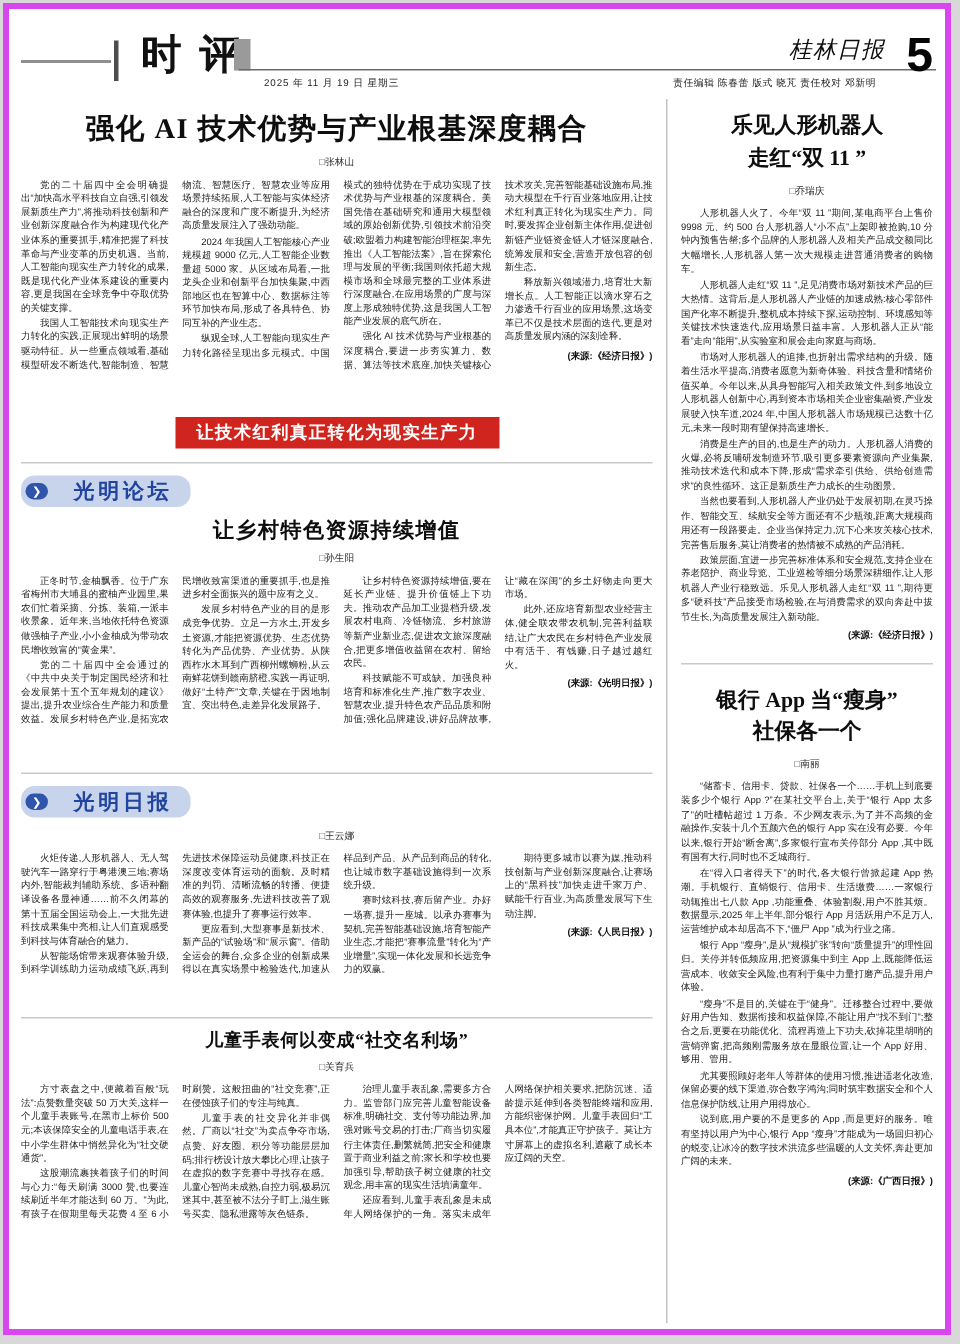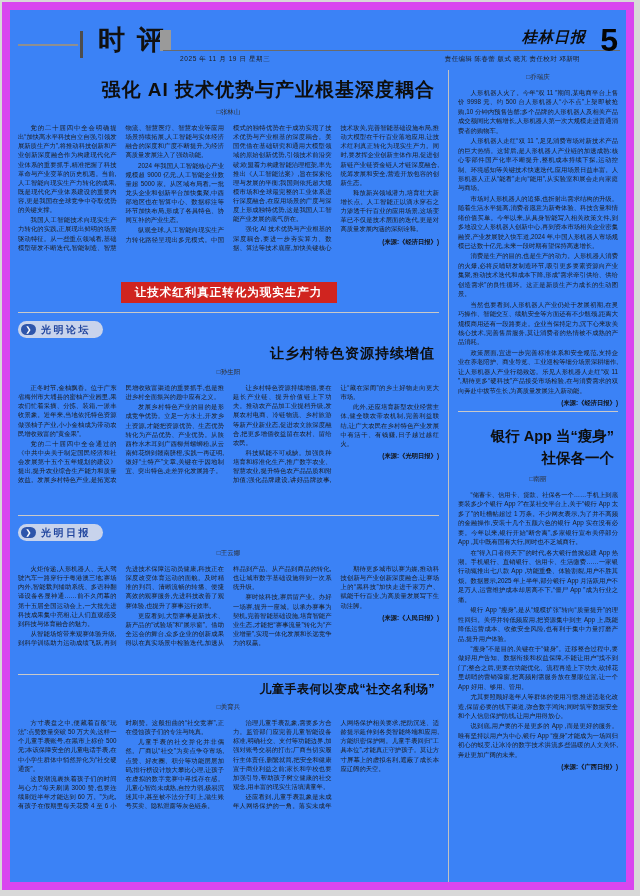--- a/index.html
+++ b/index.html
@@ -1,38 +1,38 @@
 <!DOCTYPE html>
 <html><head>
 <meta charset="utf-8">
 <style>
   html,body{margin:0;padding:0;width:640px;height:896px;background:#d8d8d8;
     font-family:"Liberation Sans","DejaVu Sans",sans-serif;}
   .page{position:absolute;left:2px;top:2px;width:632px;height:888px;
-    background:#3b82f6;border:8px solid #d946ef;box-sizing:border-box;overflow:hidden;}
+    background:#ffffff;border:4px solid #d946ef;box-sizing:border-box;overflow:hidden;}
   
   header{position:relative;height:58px;}
   .hdr-line-left{position:absolute;left:8px;top:34px;width:60px;height:2px;background:#8f8f8f;}
   .hdr-tick{position:absolute;left:70px;top:21px;width:3px;height:27px;background:#4d4d4d;}
   .hdr-title{position:absolute;left:88px;top:12px;font-size:27px;font-weight:900;
     font-family:"Liberation Serif","DejaVu Serif",serif;letter-spacing:12px;color:#111;}
   .hdr-box{position:absolute;left:150px;top:20px;width:11px;height:21px;background:#9a9a9a;}
   .hdr-rule{position:absolute;left:153px;top:40px;right:6px;height:1px;background:#6a6a6a;}
   .hdr-date{position:absolute;left:170px;top:45px;font-size:6.5px;color:#1d1d1d;letter-spacing:.6px;}
   .hdr-staff{position:absolute;right:46px;top:45px;font-size:6.5px;color:#1d1d1d;letter-spacing:.4px;}
-  .hdr-masthead{position:absolute;right:40px;top:18px;font-size:15px;font-weight:700;
+  .hdr-masthead{position:absolute;right:40px;top:18px;font-size:15px;font-weight:400;
     font-style:italic;font-family:"Liberation Serif","DejaVu Serif",serif;color:#0c0c0c;letter-spacing:1px;}
   .hdr-pageno{position:absolute;right:8px;top:12px;font-size:32px;font-weight:900;color:#050505;}
   
   .content{display:flex;padding:0 8px;box-sizing:border-box;height:824px;}
   .left-region{width:430px;padding-right:9px;box-sizing:border-box;}
   .v-rule{width:1px;background:#c2c2c2;margin:2px 0 6px;}
   .right-region{flex:1;padding-left:9px;box-sizing:border-box;display:flex;flex-direction:column;}
   
-  h1,h2{font-family:Liberation Sans, sans-serif;color:#0e0e0e;margin:4px;text-align:right;}
+  h1,h2{font-family:Liberation Serif, serif;color:#0e0e0e;margin:4px;text-align:center;}
   .t-a1{font-size:19px;font-weight:900;letter-spacing:1px;margin-top:9px;}
   .t-a2{font-size:14px;font-weight:900;letter-spacing:1px;margin-top:4px;}
   .t-a4{font-size:12px;font-weight:900;letter-spacing:.5px;margin-top:6px;}
   .t-r{font-size:14.5px;font-weight:900;line-height:1.5;margin-top:10px;}
   .author{text-align:center;font-size:6.5px;color:#2e2e2e;margin:5px 0 6px;}
   .cols{column-gap:9px;font-size:6.3px;line-height:1.45;text-align:justify;color:#1b1b1b;overflow:hidden;}
   .cols-4{column-count:4;}
   .cols p{margin:0 0 1px;text-indent:2em;}
   .b-a1{height:150px;}
   .b-a2{height:128px;}
@@ -44,21 +44,21 @@
   .b-r2{min-height:300px;}
   .source{display:block;font-weight:bold;text-align:right;font-size:6.3px;margin-top:3px;color:#111;}
   
   .banner{width:216px;height:21px;margin:9px auto 9px;background:#d0241f;color:#fff;
     display:flex;align-items:center;justify-content:center;font-size:11.5px;font-weight:800;letter-spacing:1px;}
   .hr{border-top:1px solid #c9c9c9;margin:4px 0;}
   .chip{display:inline-flex;align-items:center;background:#c8d3ec;border-radius:9px;
     padding:1.5px 12px 1.5px 3px;margin:4px 0 3px;}
   .chip-arrow{width:15px;height:11px;background:#2e55ab;color:#fff;border-radius:6px;
     display:flex;align-items:center;justify-content:center;font-size:7.5px;line-height:1;}
-  .chip-label{color:#21459e;font-weight:bold;font-size:10px;letter-spacing:2.5px;margin-left:5px;}
+  .chip-label{color:#21459e;font-weight:bold;font-size:14px;letter-spacing:2.5px;margin-left:17px;}
 </style>
 </head>
 <body>
 
 <div class="page">
 
   <header>
     <div class="hdr-line-left"></div>
     <div class="hdr-tick"></div>
     <div class="hdr-title">时评</div>
@@ -142,20 +142,24 @@
           </div>
       </article>
 
     </div>
 
     <div class="v-rule"></div>
 
     <div class="right-region">
 
       <article>
+        <h2 class="t-r">
+          <span>乐见人形机器人</span><br>
+          <span>走红“双 11 ”</span>
+        </h2>
         <div class="author">□乔瑞庆</div>
         <div class="r-body b-r1">
           <p>人形机器人火了。今年“双 11 ”期间,某电商平台上售价 9998 元、约 500 台人形机器人“小不点”上架即被抢购,10 分钟内预售告罄;多个品牌的人形机器人及相关产品成交额同比大幅增长,人形机器人第一次大规模走进普通消费者的购物车。</p>
             <p>人形机器人走红“双 11 ”,足见消费市场对新技术产品的巨大热情。这背后,是人形机器人产业链的加速成熟:核心零部件国产化率不断提升,整机成本持续下探,运动控制、环境感知等关键技术快速迭代,应用场景日益丰富。人形机器人正从“能看”走向“能用”,从实验室和展会走向家庭与商场。</p>
             <p>市场对人形机器人的追捧,也折射出需求结构的升级。随着生活水平提高,消费者愿意为新奇体验、科技含量和情绪价值买单。今年以来,从具身智能写入相关政策文件,到多地设立人形机器人创新中心,再到资本市场相关企业密集融资,产业发展驶入快车道,2024 年,中国人形机器人市场规模已达数十亿元,未来一段时期有望保持高速增长。</p>
             <p>消费是生产的目的,也是生产的动力。人形机器人消费的火爆,必将反哺研发制造环节,吸引更多要素资源向产业集聚,推动技术迭代和成本下降,形成“需求牵引供给、供给创造需求”的良性循环。这正是新质生产力成长的生动图景。</p>
             <p>当然也要看到,人形机器人产业仍处于发展初期,在灵巧操作、智能交互、续航安全等方面还有不少瓶颈,距离大规模商用还有一段路要走。企业当保持定力,沉下心来攻关核心技术,完善售后服务,莫让消费者的热情被不成熟的产品消耗。</p>
             <p>政策层面,宜进一步完善标准体系和安全规范,支持企业在养老陪护、商业导览、工业巡检等细分场景深耕细作,让人形机器人产业行稳致远。乐见人形机器人走红“双 11 ”,期待更多“硬科技”产品接受市场检验,在与消费需求的双向奔赴中拔节生长,为高质量发展注入新动能。</p>
             <span class="source">(来源:《经济日报》)</span>
         </div>

